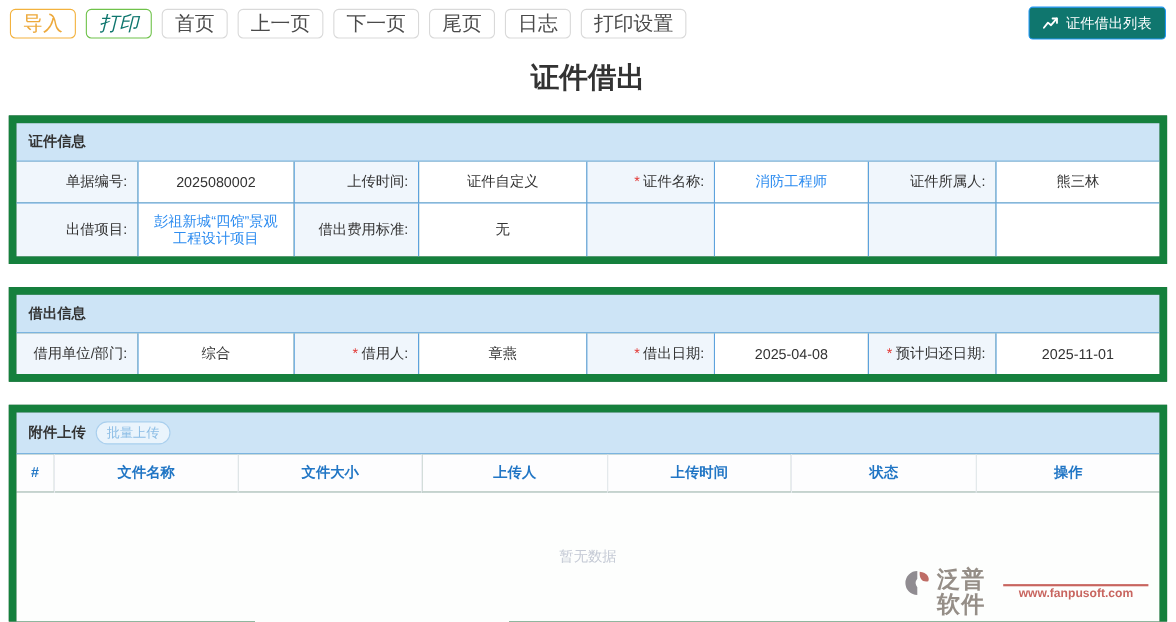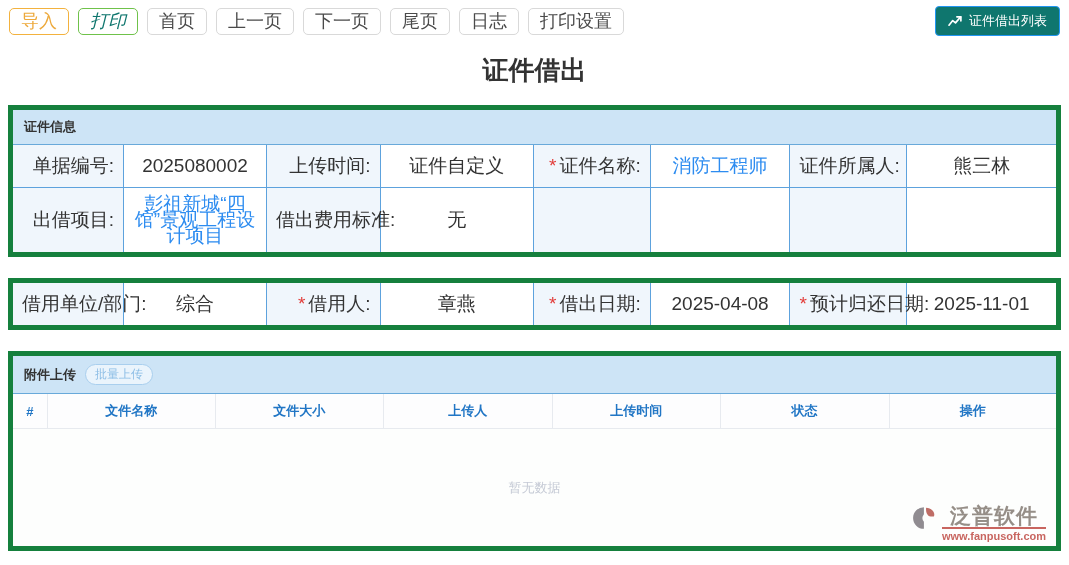--- a/index.html
+++ b/index.html
@@ -19,31 +19,31 @@
   .btn.success { border-color:#6fc24a; color:#0f766e;font-style:italic; }
   .btn-primary {
     margin-left:auto; background:#0f766e; border:1px solid #2196f3; color:#fff;
     border-radius:4px; padding:5px 12px; font-size:13px; display:flex;
     align-items:center; gap:6px; cursor:pointer;
   }
   .btn-primary svg { display:block; }
   
   .page-title { text-align:center; font-size:26px; font-weight:bold; color:#333; margin:13px 0 17px 0; }
   
-  .panel { margin:0 8px 21px 8px; border:5px solid #15803d; background:#14532d; }
+  .panel { margin:0 8px 21px 8px; border:7px solid #15803d; background:#14532d; }
   .panel-header {
     background:#cde4f6; border-bottom:1px solid #68a9da; padding:8px 11px;
     font-size:13px; font-weight:bold; color:#333; display:flex; align-items:center; gap:9px;
   }
   .pill-btn {
     font-size:12px; font-weight:normal; color:#8cbde5; background:#eaf4fc;
     border:1px solid #a9cfee; border-radius:11px; padding:1px 9px; cursor:pointer;
   }
   
-  table.info { width:100%; border-collapse:collapse; table-layout:fixed; font-size:19px; }
+  table.info { width:100%; border-collapse:collapse; table-layout:fixed; font-size:13px; }
   table.info td { border:1px solid #5da2dd; padding:8px 9px; vertical-align:middle; height:37px; }
   table.info tr:first-child td { border-top:none; }
   table.info td:first-child { border-left:none; }
   table.info td:last-child { border-right:none; }
   table.info tr:last-child td { border-bottom:none; }
   td.lbl { background:#f0f6fc; text-align:right; color:#333; white-space:nowrap; }
   td.val { background:#fff; text-align:center; }
   .star { color:#e23c39; margin-right:3px; }
   .link { color:#2d8cf0; cursor:pointer; }
   .val.center { text-align:center; line-height:16px; }
@@ -54,21 +54,21 @@
     background:#fdfdfe; border-right:1px solid #e7eaef; border-bottom:1px solid #e7eaef;
   }
   table.att th:last-child { border-right:none; }
   .att-body { position:relative; height:117px; background:#fdfefd; }
   .empty-text {
     position:absolute; left:0; right:0; top:50%; transform:translateY(-50%);
     text-align:center; color:#c5cad5; font-size:13px;
   }
   
   .logo { position:absolute; right:10px; bottom:4px; display:flex; align-items:flex-start; gap:4px; opacity:.85; }
-  .logo-text { display:flex; flex-direction:column; align-items:center; }
+  .logo-text { display:flex; align-items:center; }
   .logo-name { font-size:21px; font-weight:bold; color:#847b73; letter-spacing:1px; line-height:22px; }
   .logo-url { font-size:11px; color:#bf4b44; border-top:2px solid #bf4b44; padding-top:1px; width:100%; text-align:center; font-weight:bold; }
 </style>
 </head>
 <body>
 
 <div class="toolbar">
   <button class="btn warning">导入</button>
   <button class="btn success">打印</button>
   <button class="btn">首页</button>
@@ -124,20 +124,23 @@
       <td class="lbl"></td>
       <td class="val"></td>
       <td class="lbl"></td>
       <td class="val"></td>
     </tr>
   </tbody>
     </table>
 </div>
 
 <div class="panel">
+  <div class="panel-header">
+    <span>借出信息</span>
+  </div>
   <table class="info">
     <colgroup>
       <col style="width:10.6%">
         <col style="width:13.7%">
         <col style="width:10.9%">
         <col style="width:14.7%">
       <col style="width:11.2%">
         <col style="width:13.4%">
         <col style="width:11.2%">
         <col style="width:14.3%">

